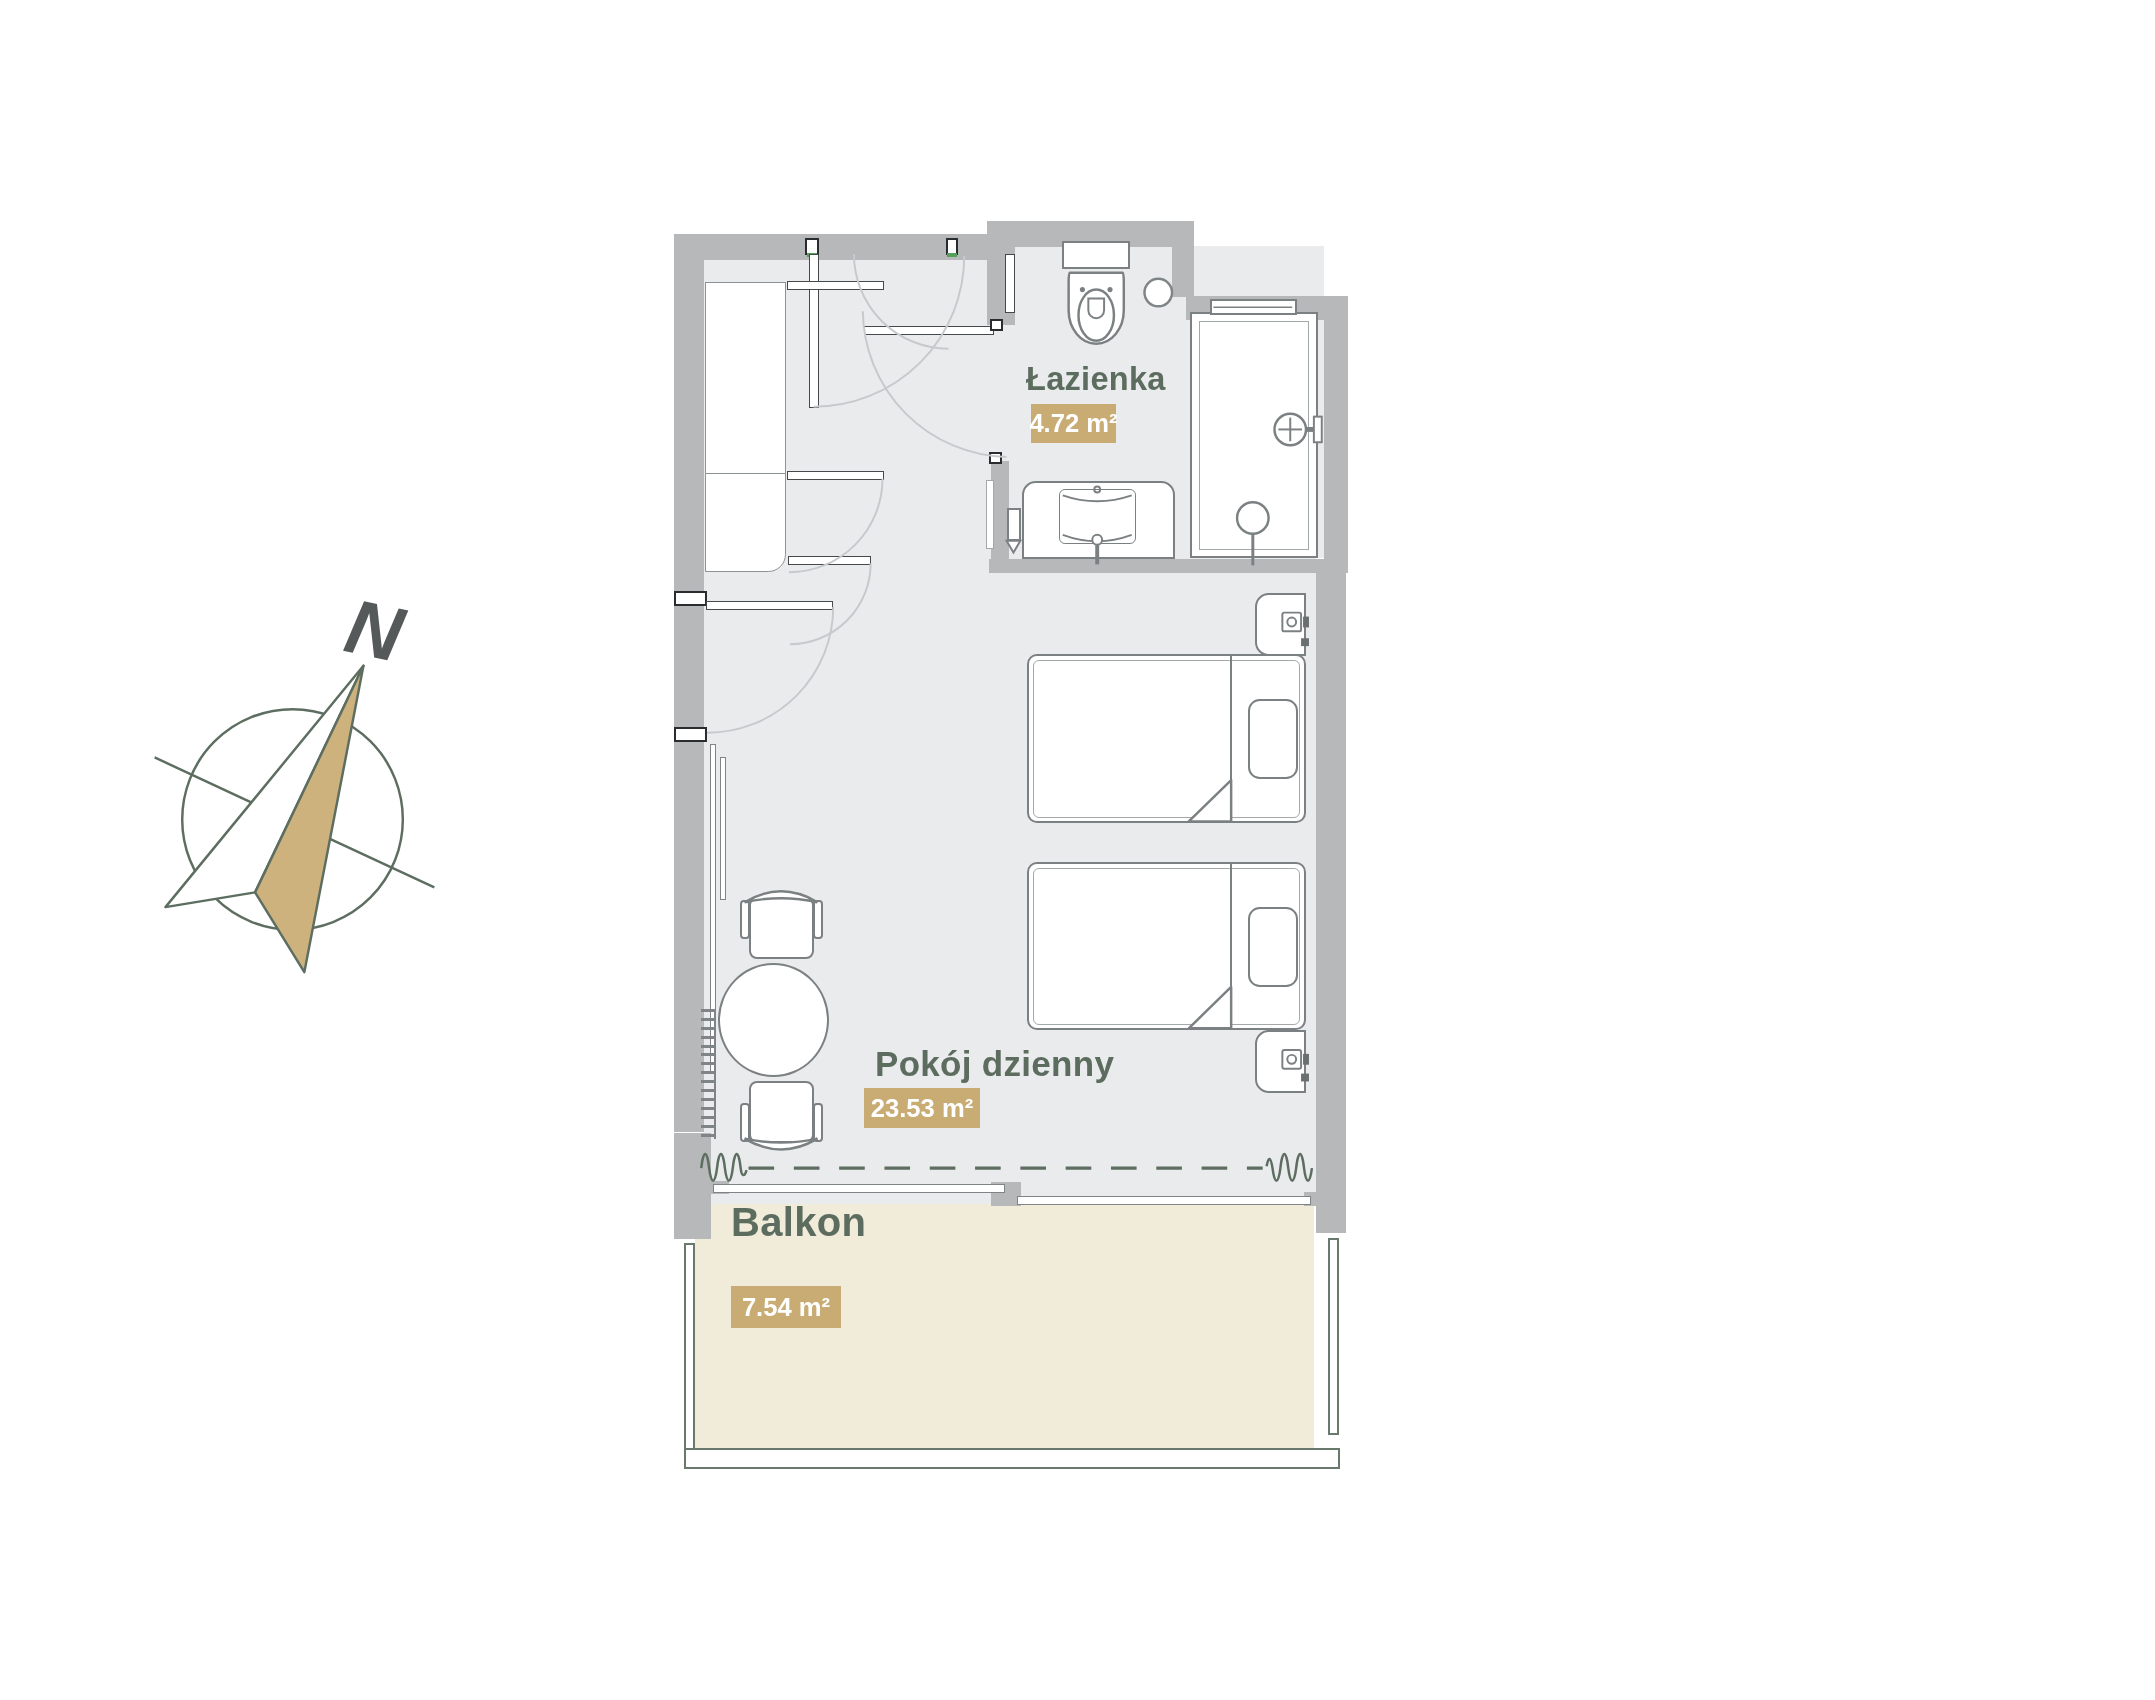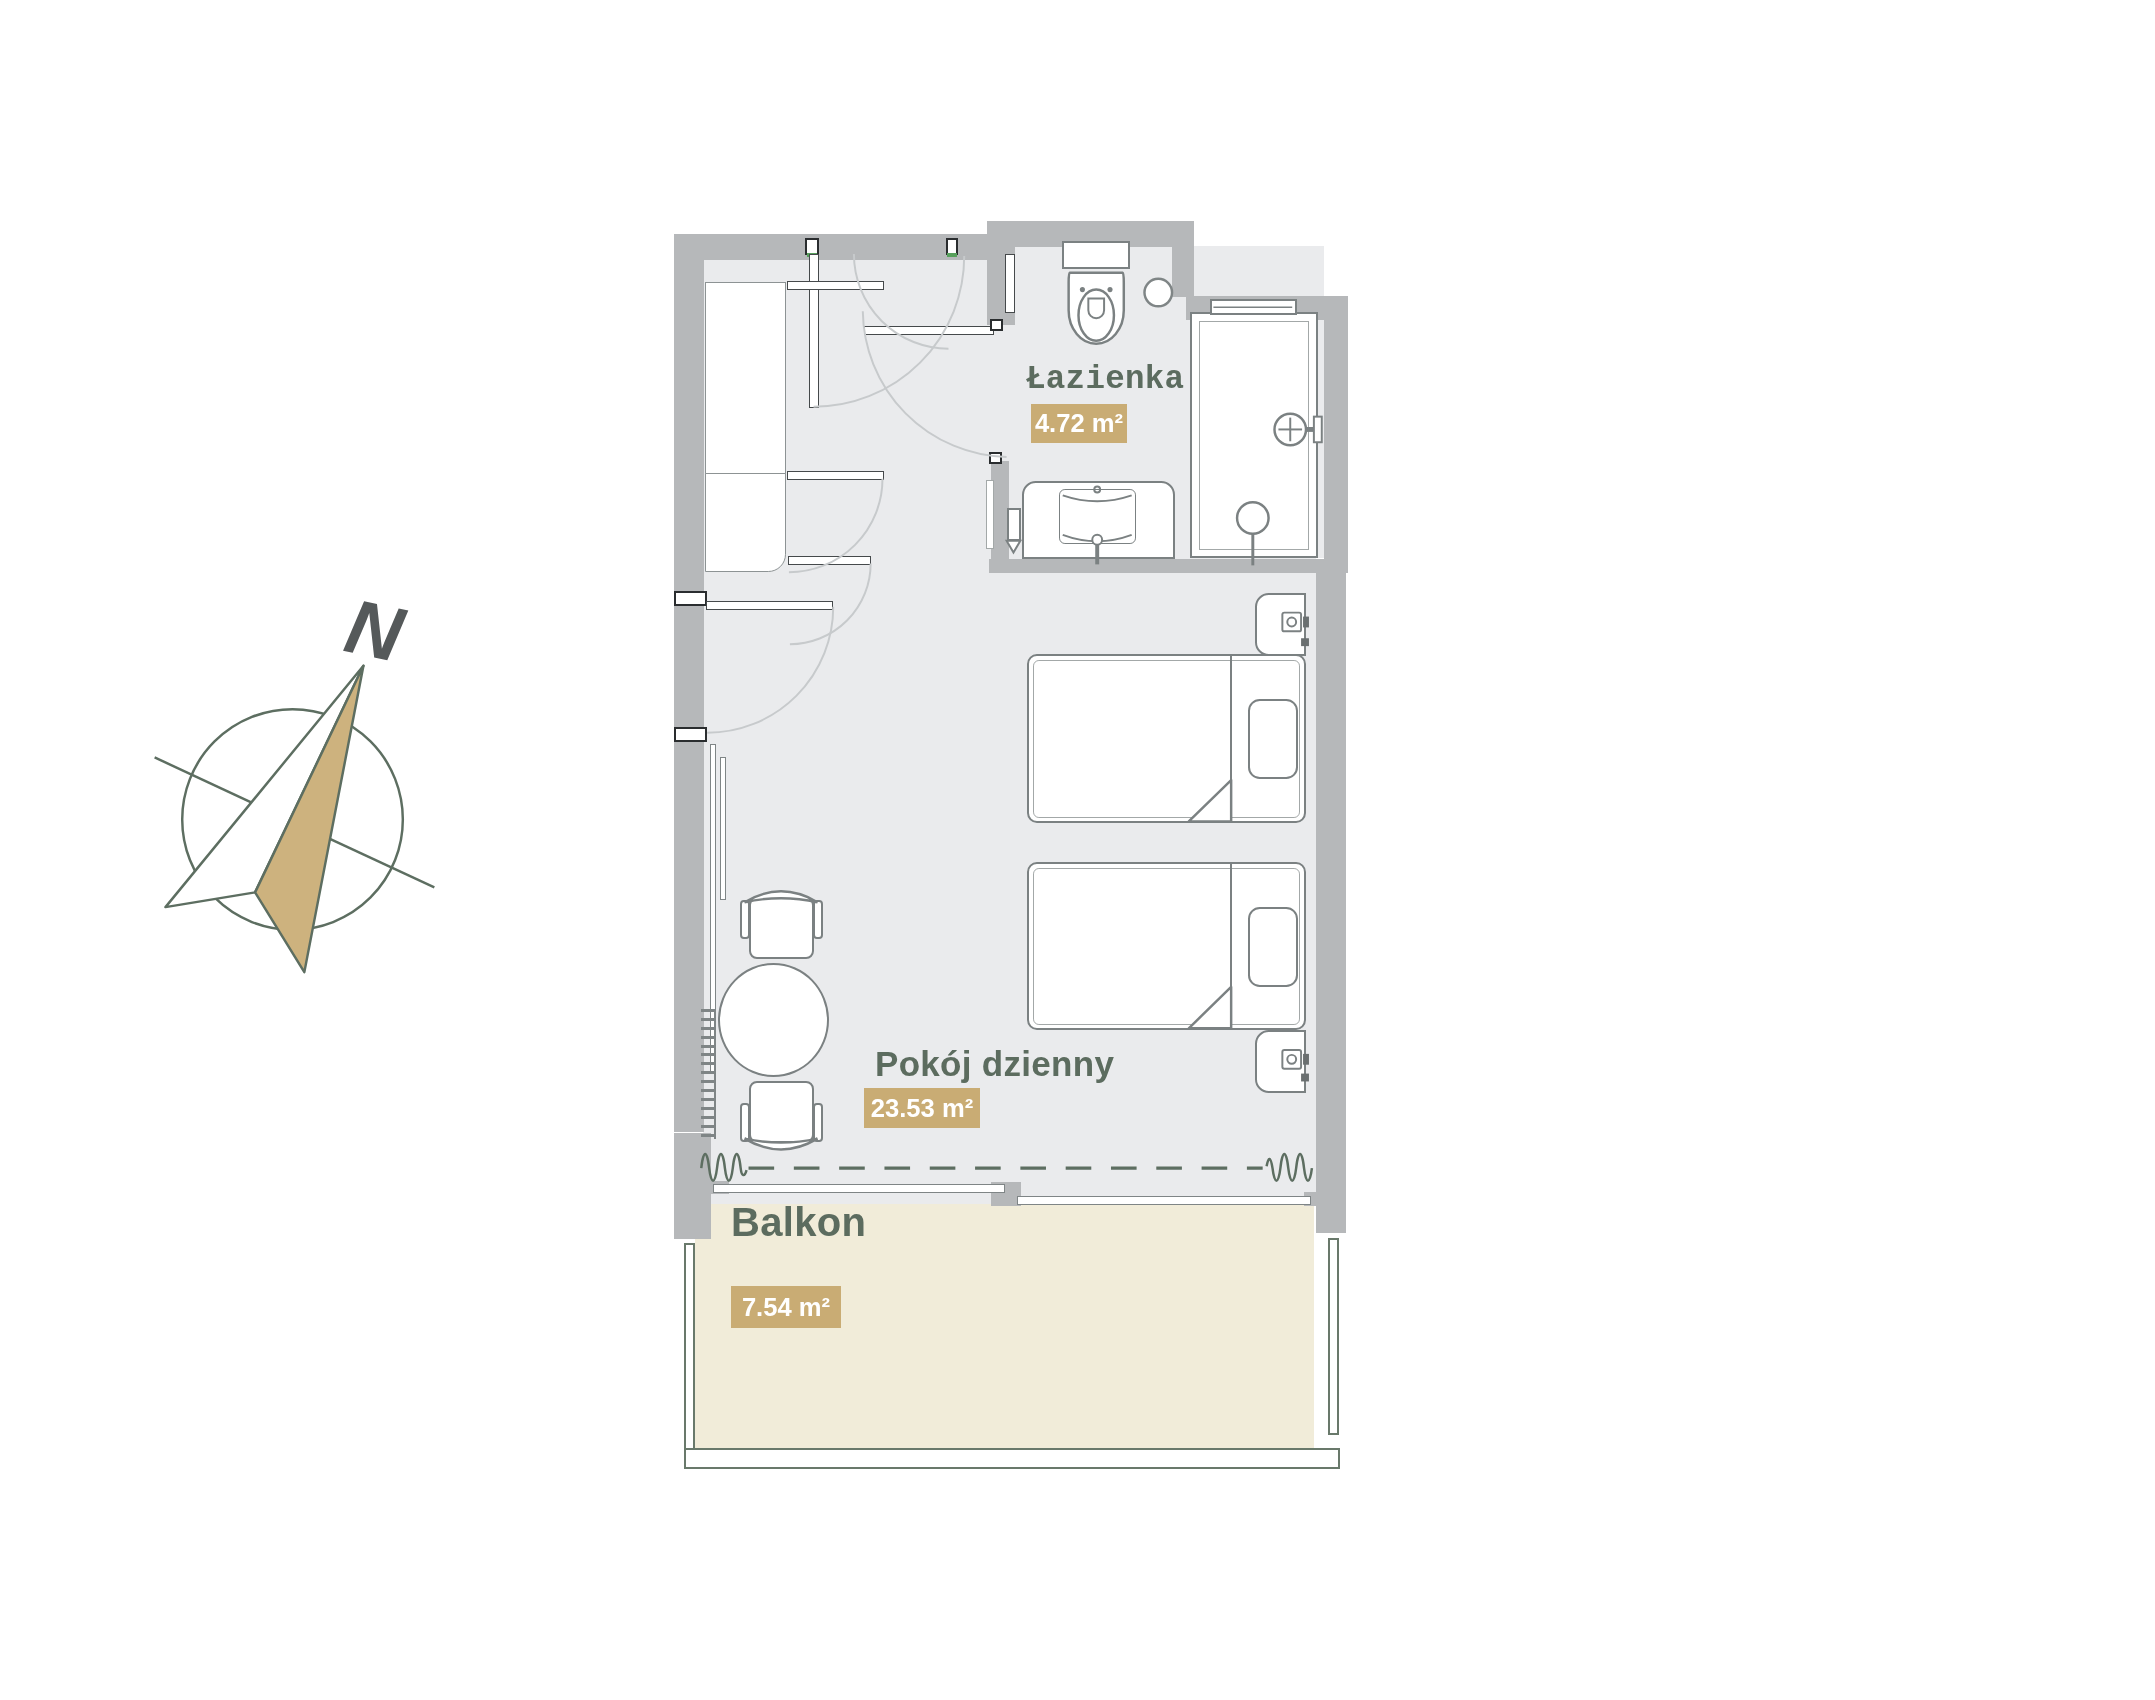--- a/index.html
+++ b/index.html
@@ -96,22 +96,22 @@
   <div class="abs furn-thin" style="left:720px;top:757px;width:5.9px;height:143px;border-color:#7f8586;"></div>
   <div class="abs radiator" style="left:701px;top:1009px;width:14.8px;height:130px;"></div>
   <div class="abs furn" style="left:740px;top:900px;width:9.9px;height:39px;border-radius:3.9px;border-width:2px;"></div>
   <div class="abs furn" style="left:813px;top:900px;width:9.9px;height:39px;border-radius:3.9px;border-width:2px;"></div>
   <div class="abs furn" style="left:749px;top:897px;width:65px;height:62px;border-radius:7.9px;border-width:2px;"></div>
   <div class="abs furn" style="left:718px;top:963px;width:111px;height:114px;border-radius:50%;"></div>
   <div class="abs furn" style="left:740px;top:1103px;width:9.9px;height:39px;border-radius:3.9px;border-width:2px;"></div>
   <div class="abs furn" style="left:813px;top:1103px;width:9.9px;height:39px;border-radius:3.9px;border-width:2px;"></div>
   <div class="abs furn" style="left:749px;top:1081px;width:65px;height:62px;border-radius:7.9px;border-width:2px;"></div>
 
-  <div class="abs room-name" style="left:1026px;top:361px;font-family:Liberation Mono, monospace;">Łazienka</div>
-  <div class="abs area-badge" style="left:1031px;top:404px;width:96px;height:39px;">4.72 m²</div>
+  <div class="abs room-name" style="left:1026px;top:361px;">Łazienka</div>
+  <div class="abs area-badge" style="left:1031px;top:404px;width:85px;height:39px;">4.72 m²</div>
   <div class="abs room-name" style="left:863px;top:1044px;font-size:35px;margin-left:12px;">Pokój dzienny</div>
   <div class="abs area-badge" style="left:864px;top:1088px;width:116px;height:40px;">23.53 m²</div>
   <div class="abs room-name" style="left:731px;top:1200px;font-size:40px;">Balkon</div>
   <div class="abs area-badge" style="left:731px;top:1286px;width:110px;height:42px;">7.54 m²</div>
 
   <svg width="2155" height="1700" viewBox="0 0 2188 1726">
 
     <g stroke="#c7cacc" stroke-width="2" fill="none">
       <path d="M 867 258 A 96 96 0 0 0 963 354"></path>
       <path d="M 826 413 A 153 153 0 0 0 979 260"></path>

